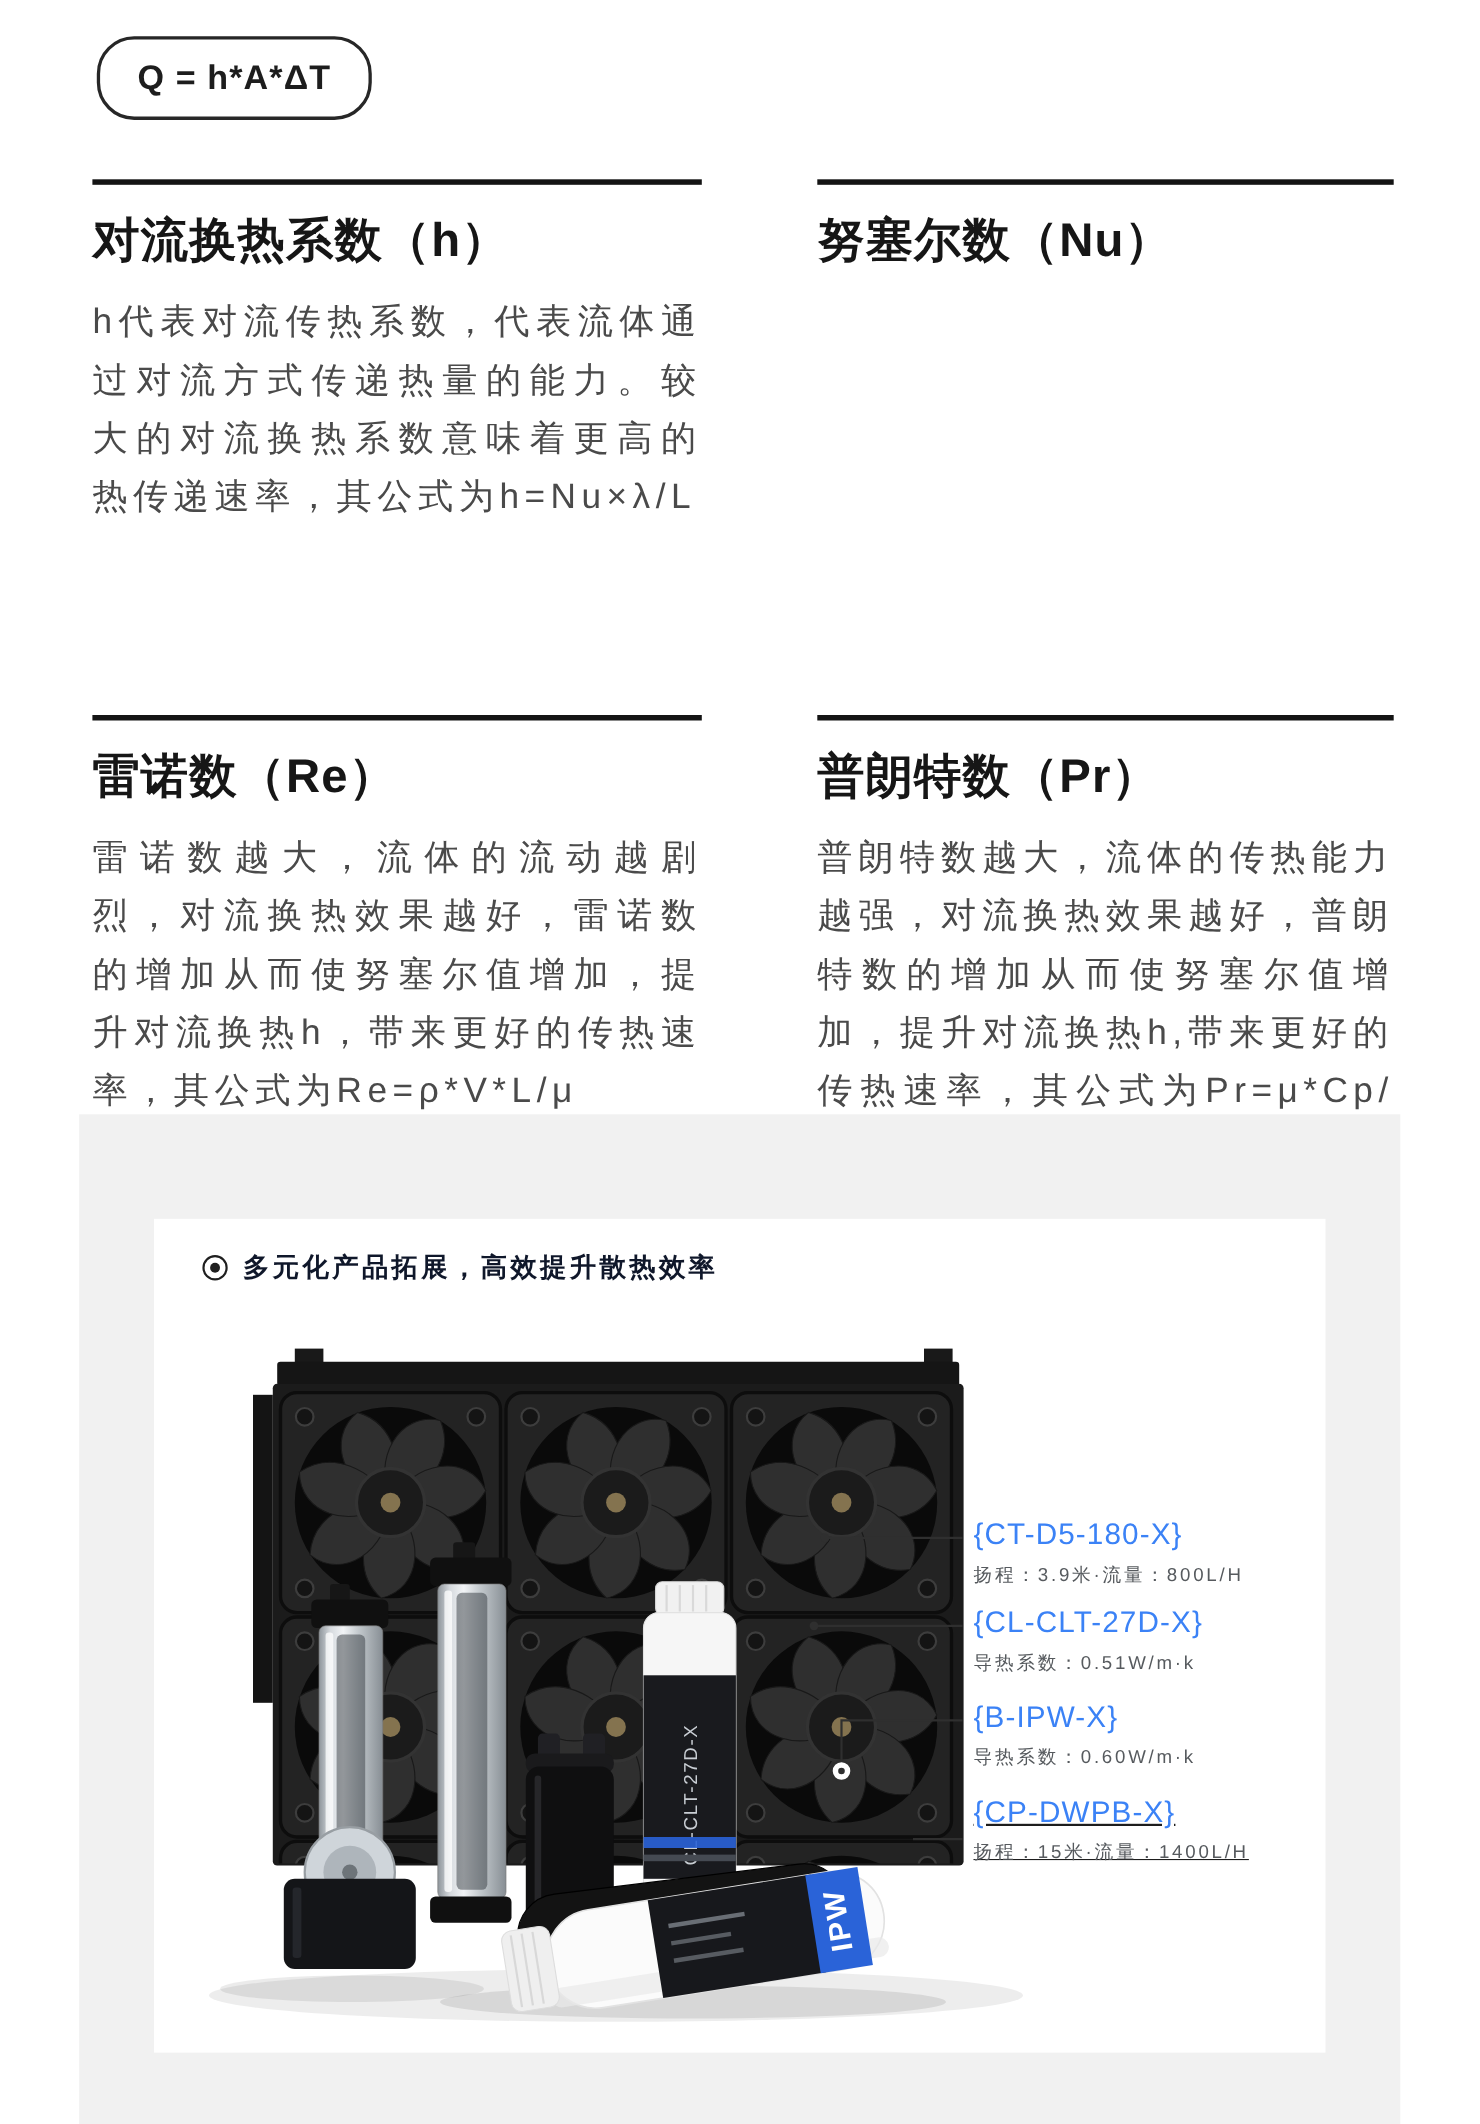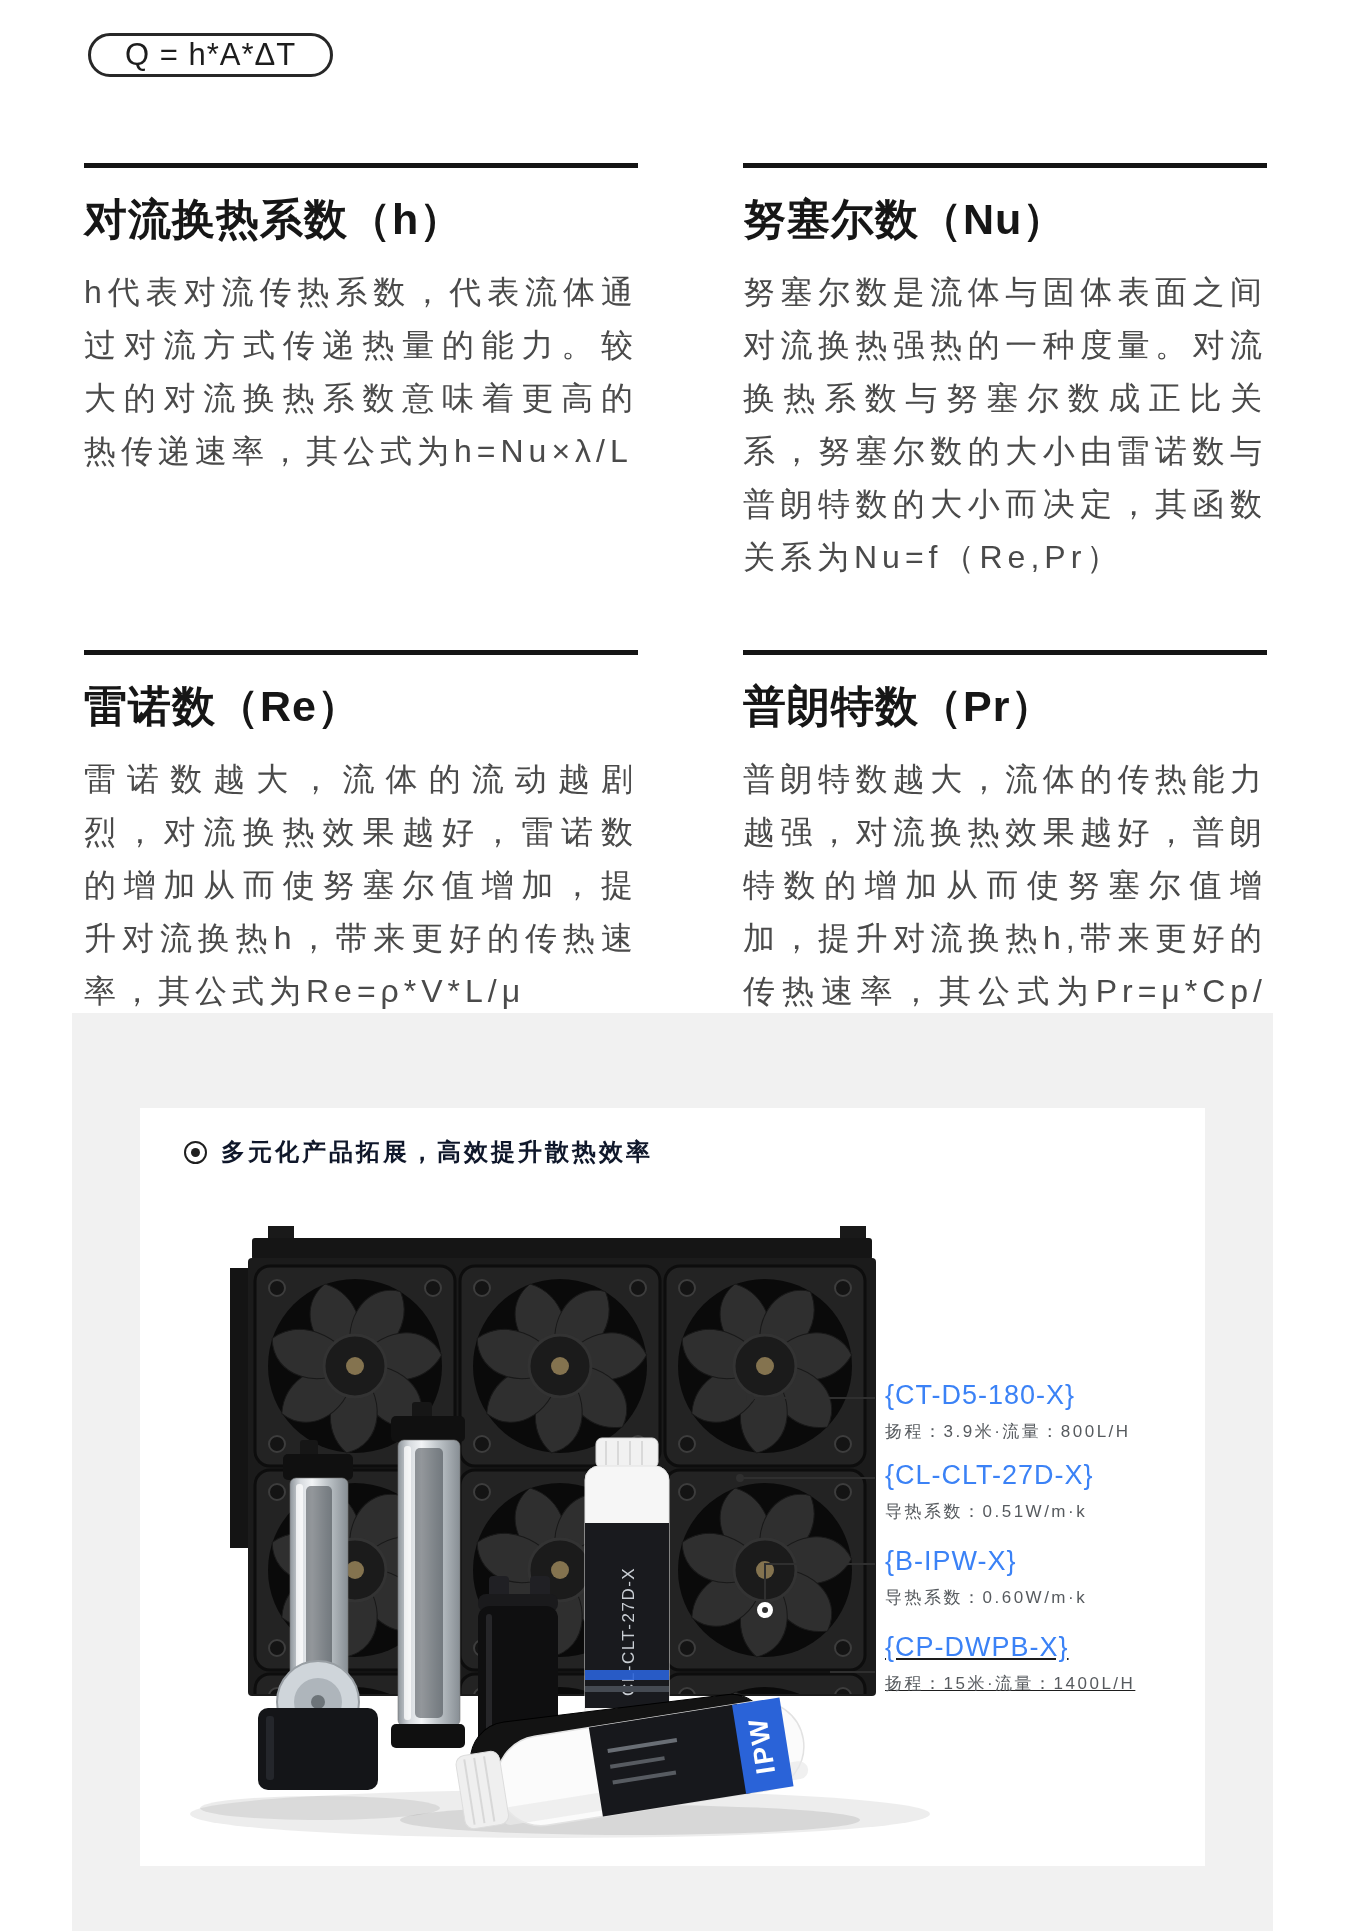--- a/index.html
+++ b/index.html
@@ -2,24 +2,24 @@
 <html><head>
 <meta charset="utf-8">
 <style>
   html,body{margin:0;padding:0;background:#ffffff;}
   .page{
     position:relative;width:1345px;height:1931px;background:#ffffff;overflow:hidden;
     font-family:"Liberation Sans","DejaVu Sans",sans-serif;color:#1d1d1d;
   }
   
   .badge{
-    position:absolute;left:88px;top:33px;height:44px;min-width:230px;
+    position:absolute;left:88px;top:33px;height:76px;min-width:230px;
     border:3px solid #272727;border-radius:34px;
     display:inline-flex;align-items:center;
-    padding:0 34px;font-size:31px;font-weight:400;letter-spacing:1px;color:#1d1d1d;
+    padding:0 34px;font-size:31px;font-weight:700;letter-spacing:1px;color:#1d1d1d;
     box-sizing:border-box;
   }
   
   .info-card{position:absolute;box-sizing:border-box;}
   .info-card .rule{height:5px;background:#141414;width:100%;}
   .info-card h2{
     margin:26px 0 0 0;font-size:43px;line-height:1.2;font-weight:700;
     color:#161616;letter-spacing:1px;
   }
   .info-card p{
@@ -67,21 +67,20 @@
 
   <section class="info-card card-h">
     <div class="rule"></div>
     <h2>对流换热系数（h）</h2>
     <p>h代表对流传热系数，代表流体通过对流方式传递热量的能力。较大的对流换热系数意味着更高的热传递速率，其公式为h=Nu×λ/L</p>
   </section>
 
   <section class="info-card card-nu">
     <div class="rule"></div>
     <h2>努塞尔数（Nu）</h2>
-    <p>努塞尔数是流体与固体表面之间对流换热强热的一种度量。对流换热系数与努塞尔数成正比关系，努塞尔数的大小由雷诺数与普朗特数的大小而决定，其函数关系为Nu=f（Re,Pr）</p>
   </section>
 
   <section class="info-card card-re">
     <div class="rule"></div>
     <h2>雷诺数（Re）</h2>
     <p>雷诺数越大，流体的流动越剧烈，对流换热效果越好，雷诺数的增加从而使努塞尔值增加，提升对流换热h，带来更好的传热速率，其公式为Re=ρ*V*L/μ</p>
   </section>
 
   <section class="info-card card-pr">
     <div class="rule"></div>

